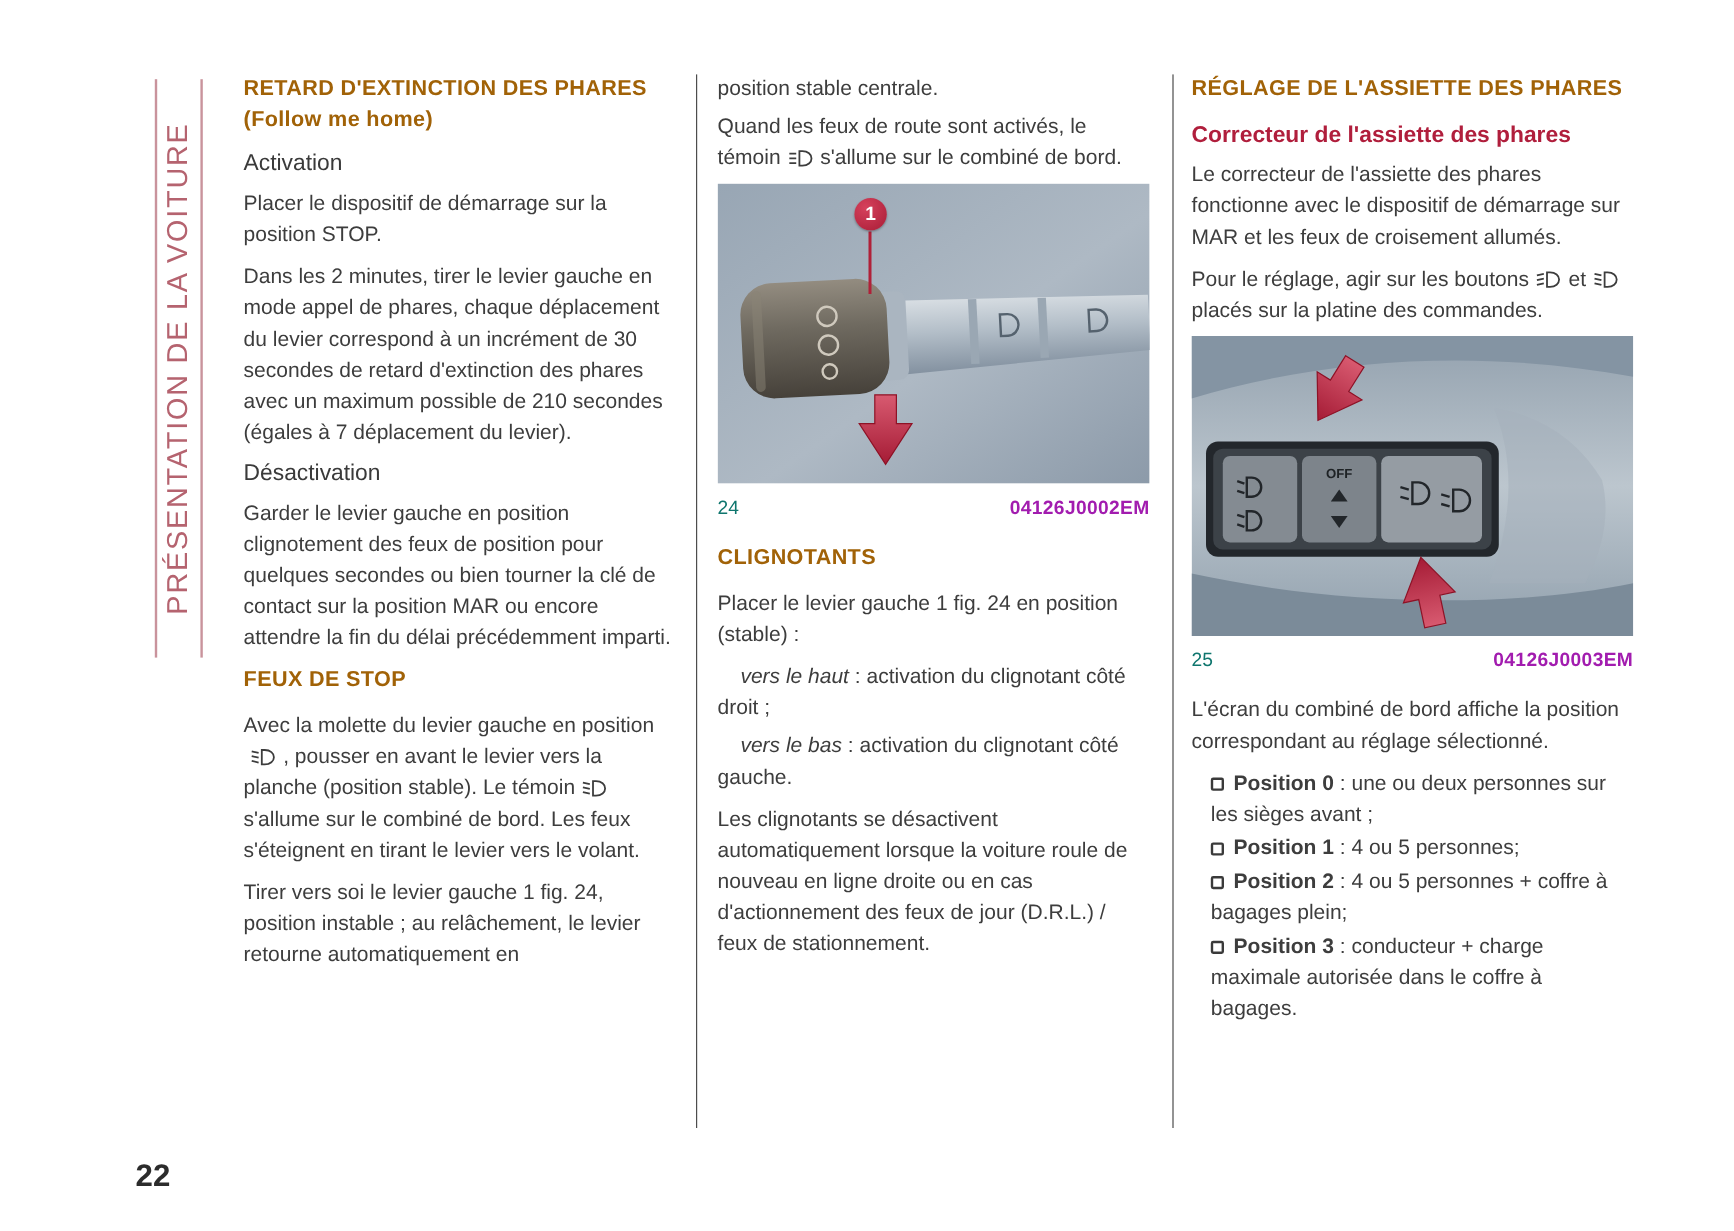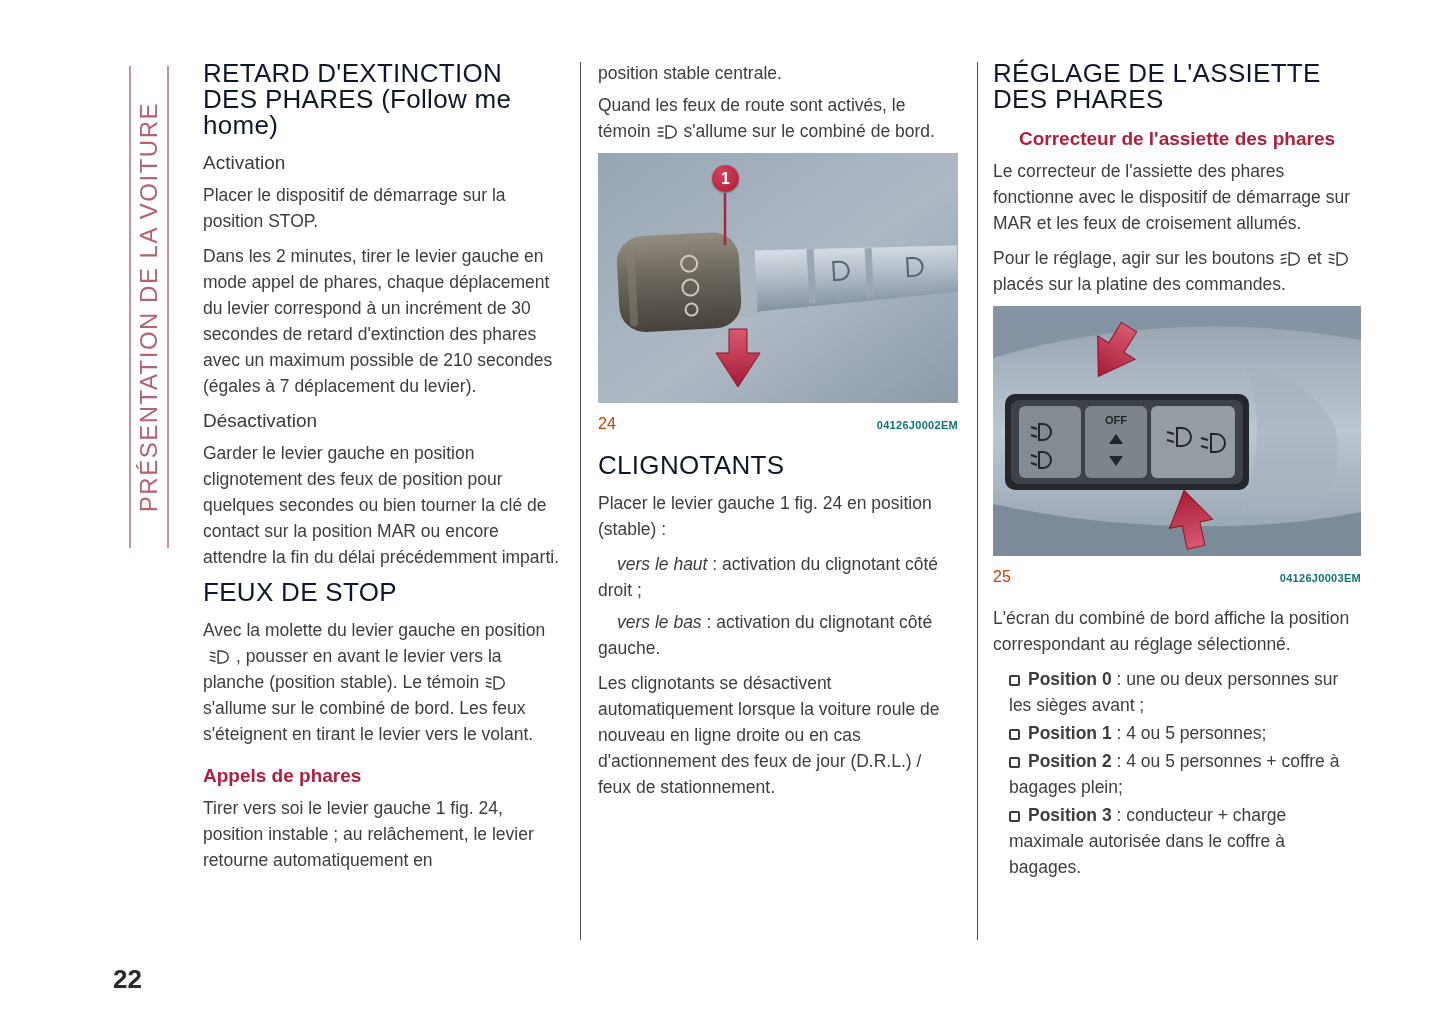--- a/index.html
+++ b/index.html
@@ -27,21 +27,21 @@
   .vdiv { position:absolute; top:62px; height:878px; width:1px; background:#4d4d4d; }
   .vdiv1 { left:580px; } .vdiv2 { left:977px; }
 
   
   .col { position:absolute; top:60px; font-size:17.5px; line-height:26px; }
   .col1 { left:203px; width:358px; }
   .col2 { left:598px; width:360px; }
   .col3 { left:993px; width:368px; }
 
   h1.red {
-    color:#0f172a; font-size:26px; line-height:26px; font-weight:normal;
+    color:#a16207; font-size:18px; line-height:26px; font-weight:bold;
     letter-spacing:0.3px; margin:0 0 12px 0;
   }
   h2.sub { font-size:19px; font-weight:normal; color:#3a3a3a; margin:2px 0 6px 0; }
   h2.redsub { font-size:19px; font-weight:bold; color:#b01e3c; margin:16px 0 6px 0; }
   .mt { margin-top:18px; }
   p { margin:0 0 9px 0; }
   p.tight { margin-bottom:6px; }
   em { font-style:italic;margin-left:19px; }
 
   .ic { display:inline-block; vertical-align:-3px; margin:0 5px; line-height:0; }
@@ -58,22 +58,22 @@
   .figure { margin:8px 0 14px 0; }
   .fig-img { position:relative; width:100%; line-height:0; }
   .fig-img svg { display:block; }
   .callout {
     position:absolute; left:114px; top:12px; width:27px; height:27px; border-radius:50%;
     background:radial-gradient(circle at 35% 30%, #d6415c, #a81c36);
     color:#fff; font-weight:bold; font-size:16px; line-height:27px; text-align:center;
     box-shadow:0 1px 2px rgba(0,0,0,0.35);
   }
   .fig-caption { display:flex; justify-content:space-between; align-items:baseline; margin-top:8px; }
-  .fig-num { font-size:16px; color:#c2410c; }
-  .fig-code { font-size:11px; font-weight:bold; color:#0f766e; letter-spacing:0.3px; }
+  .fig-num { font-size:16px; color:#0f766e; }
+  .fig-code { font-size:16px; font-weight:bold; color:#a21caf; letter-spacing:0.3px; }
 </style>
 </head>
 <body>
 
 <div class="page">
 
   <div class="side-band">
     <div class="vtext">PRÉSENTATION DE LA VOITURE</div>
   </div>
   <div class="page-number">22</div>
@@ -103,21 +103,20 @@
           </svg></span><span>, pousser en avant le levier vers la planche (position stable). Le témoin</span><span class="ic"><svg viewBox="0 0 26 18" width="23" height="16">
             <path d="M11.5 2.2 h2.8 c5.2 0 8.6 3 8.6 6.8 s-3.4 6.8 -8.6 6.8 h-2.8 z" fill="none" stroke="#3d3d3d" stroke-width="1.7"></path>
             <g stroke="#3d3d3d" stroke-width="1.7">
               <line x1="2" y1="3.5" x2="8.5" y2="5"></line>
               <line x1="2" y1="8" x2="8.5" y2="9.5"></line>
               <line x1="2" y1="12.5" x2="8.5" y2="14"></line>
             </g>
           </svg></span><span>s'allume sur le combiné de bord. Les feux s'éteignent en tirant le levier vers le volant.</span>
     </p>
 
-    <h2 class="redsub">Appels de phares</h2>
     <p>Tirer vers soi le levier gauche 1 fig. 24, position instable ; au relâchement, le levier retourne automatiquement en</p>
   </div>
 
   <div class="col col2">
     <p class="tight">position stable centrale.</p>
     <p>
       <span>Quand les feux de route sont activés, le témoin</span><span class="ic"><svg viewBox="0 0 26 18" width="23" height="16">
             <path d="M11.5 2.2 h2.8 c5.2 0 8.6 3 8.6 6.8 s-3.4 6.8 -8.6 6.8 h-2.8 z" fill="none" stroke="#3d3d3d" stroke-width="1.7"></path>
             <g stroke="#3d3d3d" stroke-width="1.7">
               <line x1="2" y1="4.5" x2="8.5" y2="4.5"></line>
@@ -182,21 +181,21 @@
       <em>vers le haut</em><span> : activation du clignotant côté droit ;</span>
     </p>
     <p>
       <em>vers le bas</em><span> : activation du clignotant côté gauche.</span>
     </p>
     <p>Les clignotants se désactivent automatiquement lorsque la voiture roule de nouveau en ligne droite ou en cas d'actionnement des feux de jour (D.R.L.) / feux de stationnement.</p>
   </div>
 
   <div class="col col3">
     <h1 class="red">RÉGLAGE DE L'ASSIETTE DES PHARES</h1>
-    <h2 class="redsub" style="margin-top:14px;text-align:center;">Correcteur de l'assiette des phares</h2>
+    <h2 class="redsub" style="margin-top:14px;">Correcteur de l'assiette des phares</h2>
     <p>Le correcteur de l'assiette des phares fonctionne avec le dispositif de démarrage sur MAR et les feux de croisement allumés.</p>
     <p>
       <span>Pour le réglage, agir sur les boutons</span><span class="ic"><svg viewBox="0 0 26 18" width="23" height="16">
             <path d="M11.5 2.2 h2.8 c5.2 0 8.6 3 8.6 6.8 s-3.4 6.8 -8.6 6.8 h-2.8 z" fill="none" stroke="#3d3d3d" stroke-width="1.7"></path>
             <g stroke="#3d3d3d" stroke-width="1.7">
               <line x1="2" y1="5" x2="8.5" y2="3.5"></line>
               <line x1="2" y1="9.5" x2="8.5" y2="8"></line>
               <line x1="2" y1="14" x2="8.5" y2="12.5"></line>
             </g>
           </svg></span><span>et</span><span class="ic"><svg viewBox="0 0 26 18" width="23" height="16">

